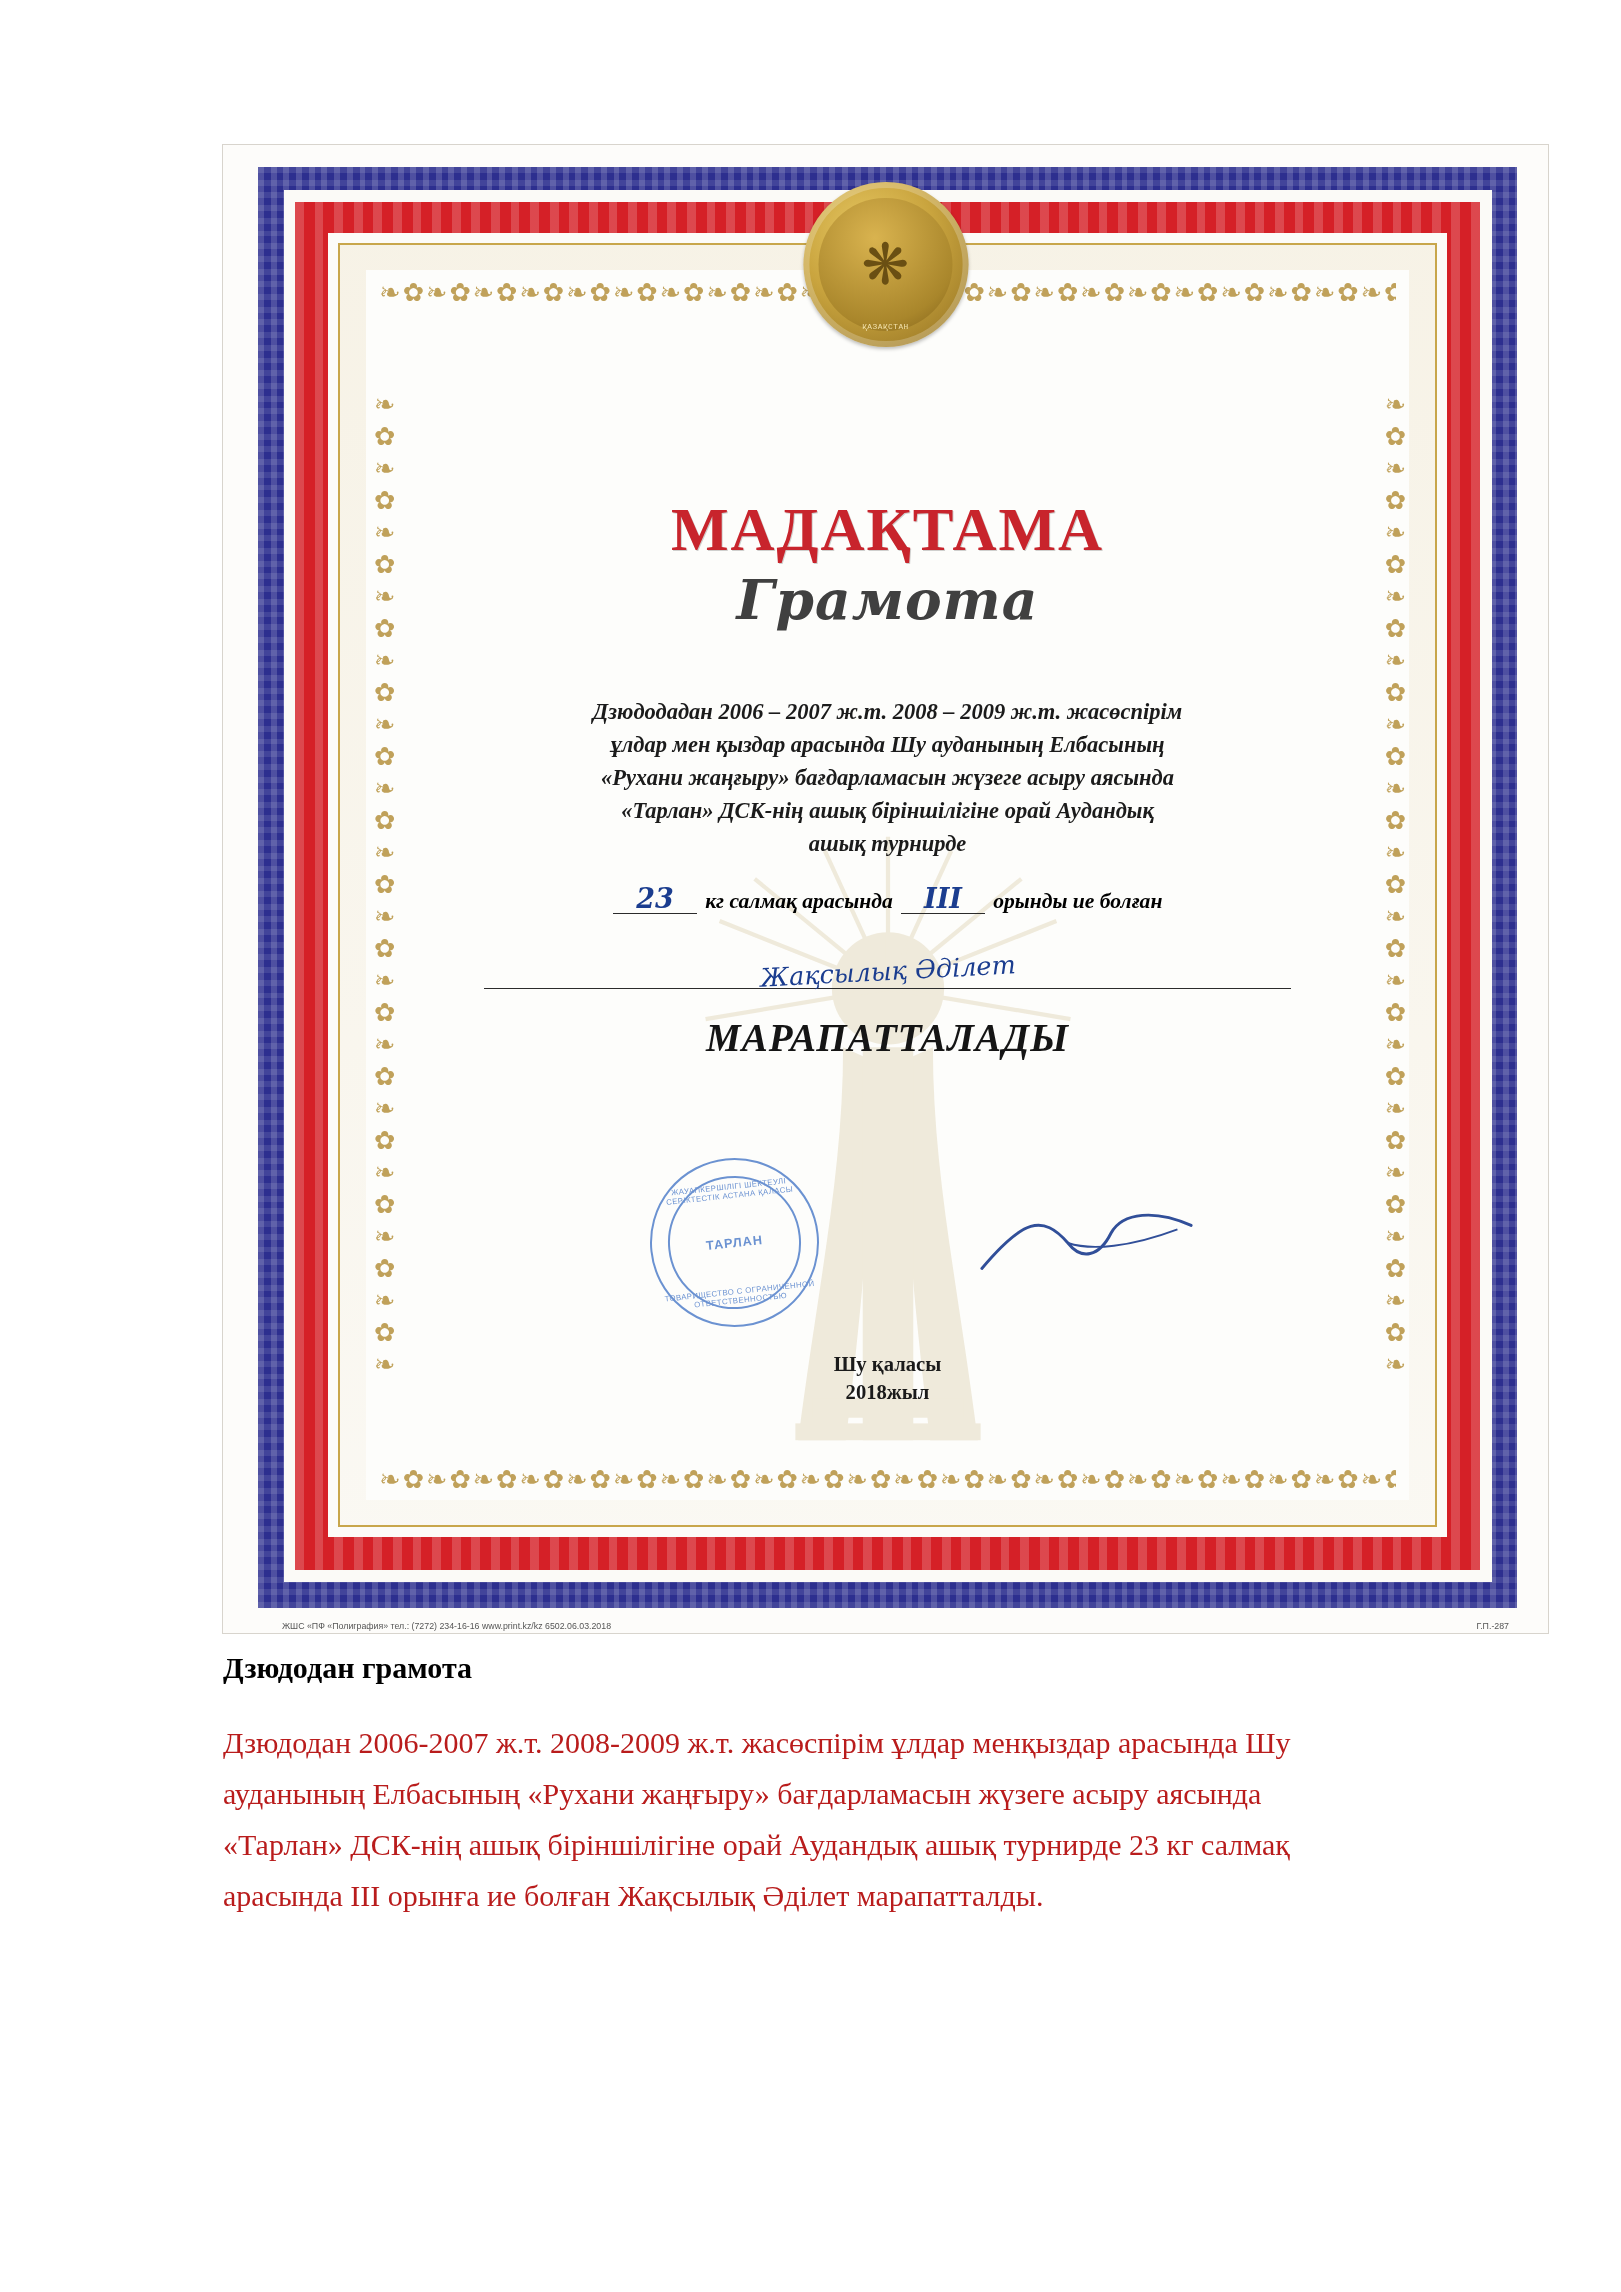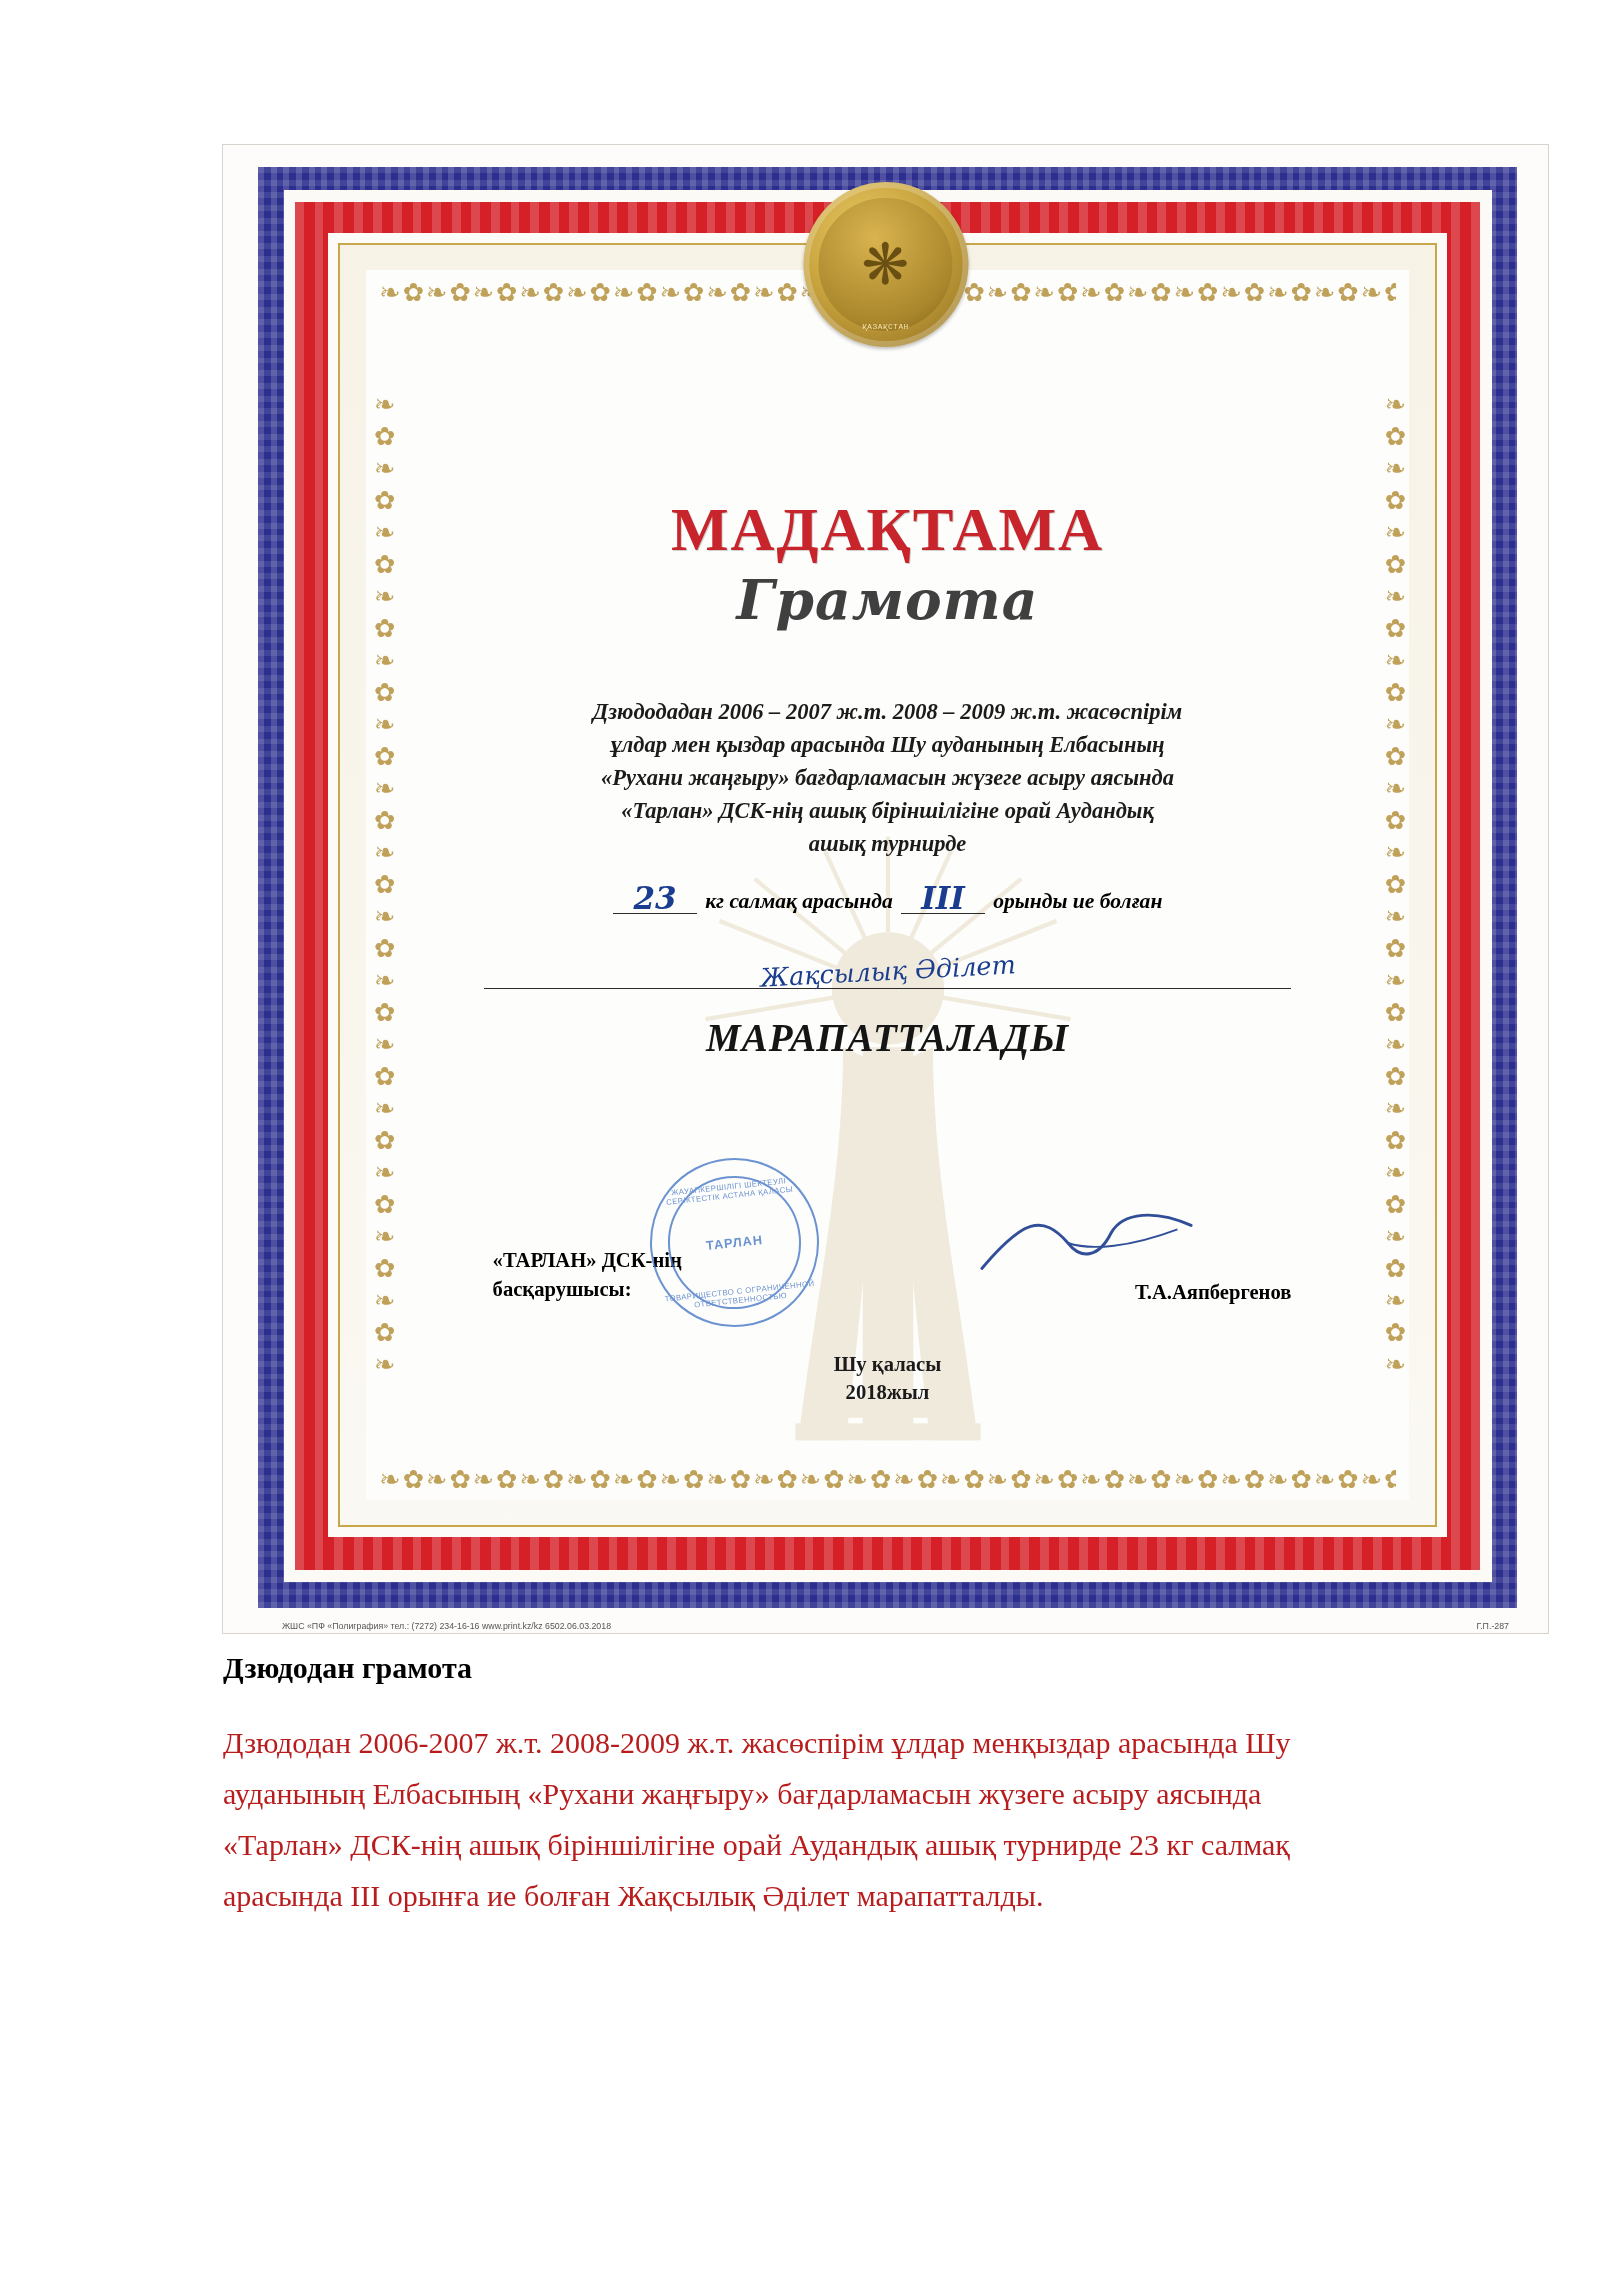--- a/index.html
+++ b/index.html
@@ -191,21 +191,21 @@
     font-size: 21.6px;
     display: flex;
     align-items: flex-end;
     justify-content: center;
     gap: 7.8px;
   }
   .handwrite {
     font-family: "DejaVu Serif", serif;
     font-style: italic;
     color: #1b3d8f;
-    font-size: 31px;
+    font-size: 27px;
     border-bottom: 1px solid #2b2b2b;
     min-width: 73px;
     text-align: center;
     padding: 0 5.9px 2px 5.9px;
     line-height: 25.5px;
   }
   .name-line {
     margin-top: 39px;
     border-bottom: 1px solid #2b2b2b;
     height: 35px;
@@ -417,27 +417,20 @@
                   <div class="stamp-ring-text stamp-ring-top">ЖАУАПКЕРШІЛІГІ ШЕКТЕУЛІ СЕРІКТЕСТІК АСТАНА ҚАЛАСЫ</div>
                   <div class="stamp-text">ТАРЛАН</div>
                   <div class="stamp-ring-text stamp-ring-bottom">ТОВАРИЩЕСТВО С ОГРАНИЧЕННОЙ ОТВЕТСТВЕННОСТЬЮ</div>
                 </div>
 
                 <svg class="sign-scribble" width="225" height="88" viewBox="0 0 230 90">
                   <path d="M8 70 C50 20, 70 14, 96 44 C110 62, 128 58, 140 34 C152 12, 186 10, 222 26" fill="none" stroke="#1b3d8f" stroke-width="3" stroke-linecap="round"></path>
                   <path d="M96 44 C120 52, 160 48, 208 30" fill="none" stroke="#1b3d8f" stroke-width="2"></path>
                 </svg>
 
-                <div class="sign-row">
-                  <div class="sign-left">
-                    <div>«ТАРЛАН» ДСК-нің</div>
-                    <div>басқарушысы:</div>
-                  </div>
-                  <div class="sign-right">Т.А.Аяпбергенов</div>
-                </div>
 
                 <div class="city-block">
                   <div>Шу қаласы</div>
                   <div>2018жыл</div>
                 </div>
 
               </div>
             </div>
           </div>
         </div>

